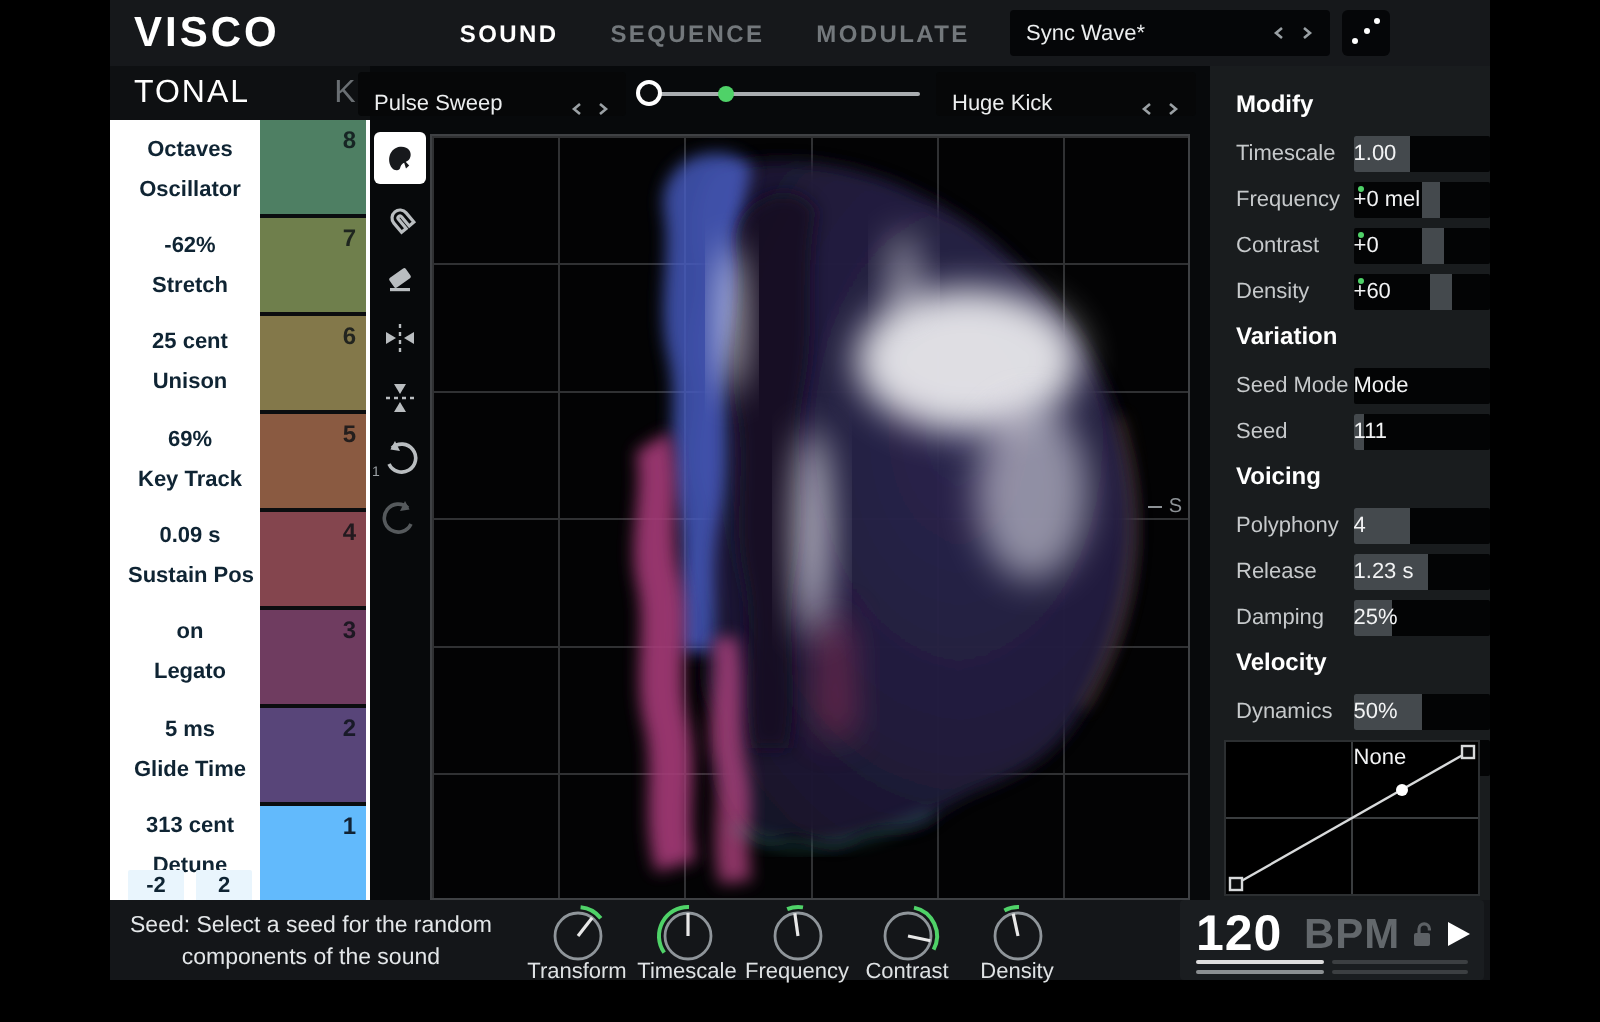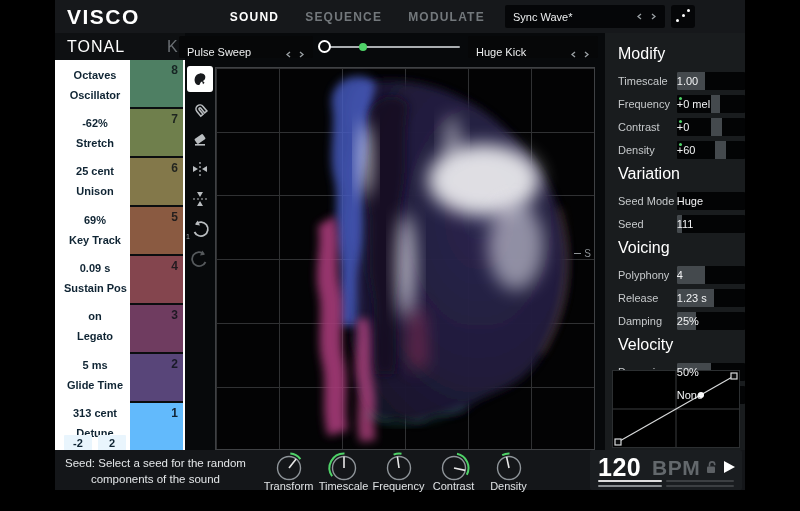--- a/index.html
+++ b/index.html
@@ -58,21 +58,21 @@
   .canvas{position:absolute;left:160px;top:67px;width:380px;height:383px;background:#030304;border:1px solid #3f4144;
     background-image:
       repeating-linear-gradient(to right,#303133 0 1px,transparent 1px 63.1px),
       repeating-linear-gradient(to bottom,#303133 0 1px,transparent 1px 63.7px);}
   .canvas svg.blob{position:absolute;left:0;top:0;}
   .smark{position:absolute;right:3px;top:180px;font-size:10px;color:#8d9296;display:flex;align-items:center;gap:3px;}
   .smark .tick{width:7px;height:1px;background:#8d9296;}
 
   
   .rpanel{position:absolute;left:550px;top:33px;width:140px;height:417px;background:#191c1e;padding:8px 0 0 13px;}
-  .rsec-title{font-size:16px;font-weight:normal;color:#fff;margin:4px 0 6px 0;}
+  .rsec-title{font-size:12px;font-weight:bold;color:#fff;margin:4px 0 6px 0;}
   .rrow{position:relative;height:23px;display:flex;align-items:center;}
   .rlabel{font-size:11px;color:#c6c9cb;width:62px;}
   .rfield{position:relative;width:72px;height:18px;background:#030405;border-radius:1px;overflow:hidden;}
   .rfill{position:absolute;top:0;height:100%;background:#44494d;}
   .rvalue{position:relative;z-index:2;display:block;text-align:left;font-size:11px;color:#f2f3f4;line-height:18px;}
   .rdot{position:absolute;z-index:3;left:2px;top:2px;width:3px;height:3px;border-radius:50%;background:#4fd268;}
   .curvebox{position:absolute;left:7px;top:337px;width:128px;height:78px;background:#000;border:1px solid #2c2f31;}
 
   
   .footer{position:absolute;left:0;top:450px;width:690px;height:40px;background:#141619;}
@@ -346,21 +346,21 @@
             <span class="rdot"></span>
             <span class="rfill" style="left:56%;width:16%"></span>
             <span class="rvalue">+60</span>
           </span>
       </div>
 
       <div class="rsec-title">Variation</div>
       <div class="rrow">
         <span class="rlabel">Seed Mode</span>
         <span class="rfield">
-            <span class="rvalue">Huge</span>
+            <span class="rvalue">Mode</span>
           </span>
       </div>
       <div class="rrow">
         <span class="rlabel">Seed</span>
         <span class="rfield">
             <span class="rfill" style="left:0;width:8%"></span>
             <span class="rvalue">111</span>
           </span>
       </div>
 

